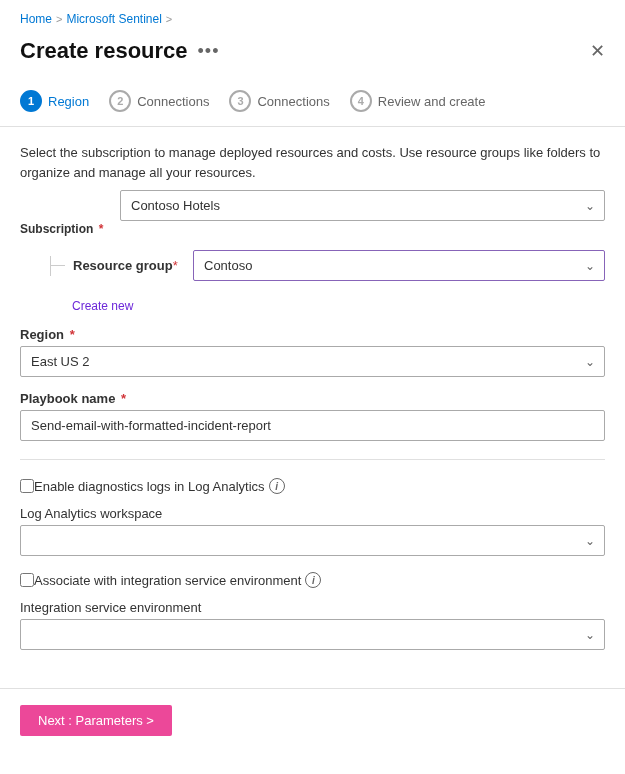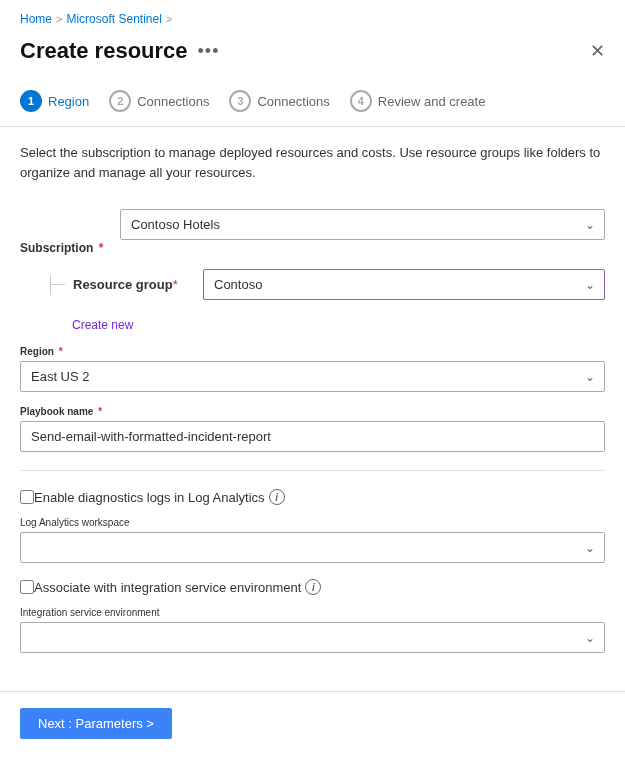--- a/index.html
+++ b/index.html
@@ -93,27 +93,27 @@
     .step-label {
       font-size: 13px;
     }
     .content {
       padding: 16px 20px;
     }
     .description {
       font-size: 13px;
       color: #333;
       line-height: 1.5;
-      margin-bottom: 27px;
+      margin-bottom: 8px;
     }
     .field-group {
       margin-bottom: 14px;
     }
     .field-label {
-      font-size: 10px;
+      font-size: 13px;
       font-weight: 600;
       color: #333;
       margin-bottom: 4px;
     }
     .field-label .required {
       color: #d13438;
     }
     .select-wrapper {
       position: relative;
       width: 100%;
@@ -192,21 +192,21 @@
     .workspace-field {
       margin-left: 0;
       margin-bottom: 16px;
     }
     .footer-bar {
       padding: 16px 20px;
       border-top: 1px solid #e0e0e0;
       margin-top: 8px;
     }
     .next-button {
-      background: #3b82f6;
+      background: #ec4899;
       color: #fff;
       border: none;
       border-radius: 2px;
       padding: 8px 18px;
       font-size: 13px;
       cursor: pointer;
       font-weight: 500;
     }
     
     .subscription-row {
@@ -319,21 +319,21 @@
   <div class="rg-connector">
     <div class="rg-row">
       <div class="rg-line-block">
         <span class="rg-vline"></span>
         <span class="rg-hline"></span>
       </div>
       <div style="display:flex; align-items:center; min-width:120px;">
         <span style="font-weight:600;">Resource group</span>
         <span style="color:#d13438;">*</span>
       </div>
-      <div class="select-wrapper" style="flex:1; margin-left:10px;">
+      <div class="select-wrapper" style="flex:1; ">
         <select class="select-box" style="border-color:#8764b8;">
           <option value="Contoso">Contoso</option>
         </select>
         <span class="chevron-down">⌄</span>
       </div>
     </div>
     <div style="margin-left: 22px; margin-top: 4px;">
       <a href="#" class="create-new-link">Create new</a>
     </div>
   </div>

